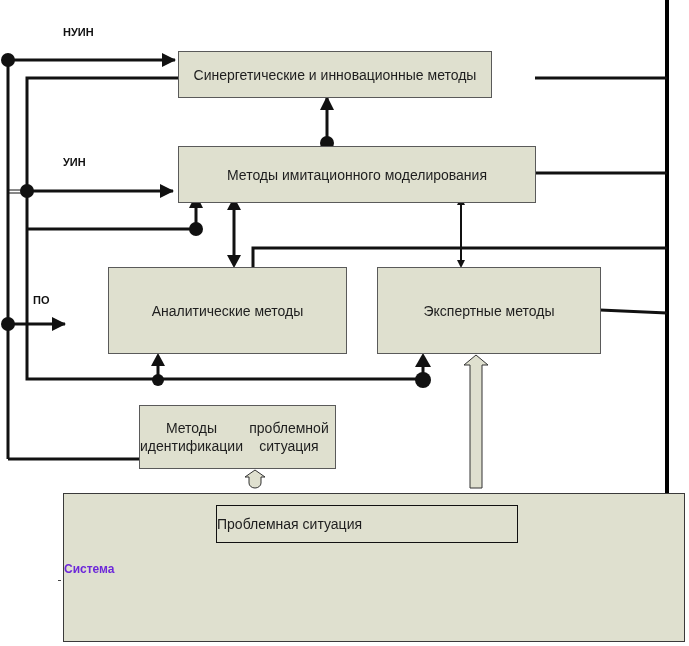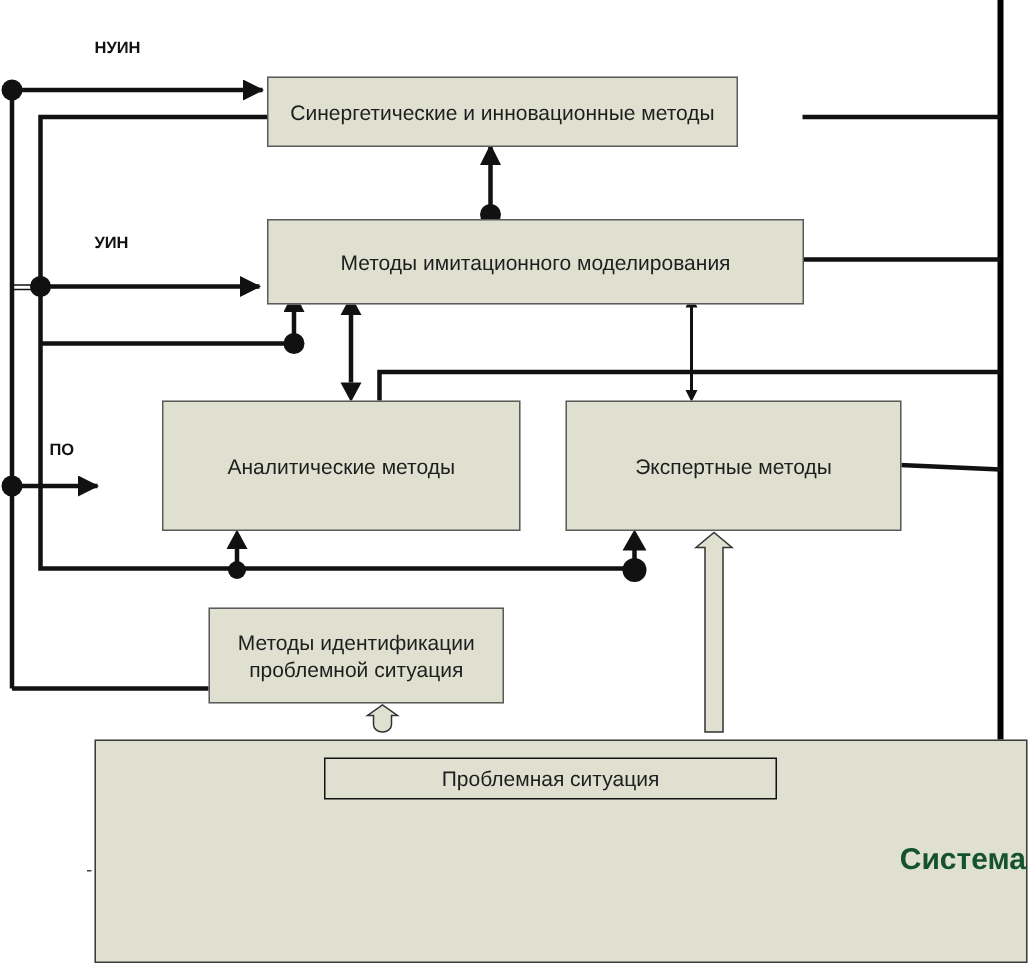--- a/index.html
+++ b/index.html
@@ -5,25 +5,25 @@
   html, body { margin: 0; padding: 0; background: #ffffff; }
   body { width: 689px; height: 646px; position: relative; overflow: hidden;
          font-family: "Liberation Sans", sans-serif; }
   svg.wires { position: absolute; left: 0; top: 0; width: 689px; height: 646px; }
   .box { position: absolute; background: #dfe0cf; border: 1px solid #5a5a5a;
          box-sizing: border-box; display: flex; align-items: center; justify-content: center;
          text-align: center; color: #1e1e1e; font-size: 14px; line-height: 18px; }
   .lbl { position: absolute; font-size: 11px; font-weight: bold; color: #111; }
   .system { position: absolute; left: 63px; top: 493px; width: 622px; height: 149px;
             background: #dfe0cf; border: 1px solid #3a3a3a; box-sizing: border-box; }
-  .problem { position: absolute; left: 152px; top: 11px; width: 302px; height: 28px;
+  .problem { position: absolute; left: 152px; top: 11px; width: 302px; height: 38px;
              border: 1px solid #111; box-sizing: border-box; display: flex; align-items: center;
-             justify-content: center; font-size: 14px; color: #1e1e1e; }
-  .system-title { position: absolute; left: 0; width: 100%; top: 68px; text-align: right;
-                  font-size: 20px; font-weight: bold; color: #14532d; }
+             justify-content: flex-start; font-size: 14px; color: #1e1e1e; }
+  .system-title { position: absolute; left: 0; width: 100%; top: 68px; text-align: left;
+                  font-size: 12px; font-weight: bold; color: #6d28d9; }
   .tick { position: absolute; left: 58px; top: 580px; width: 3px; height: 1px; background: #444; }
 </style>
 </head>
 <body>
 
 <svg class="wires" viewBox="0 0 689 646">
   <defs>
     <marker id="ah" markerWidth="8" markerHeight="8" refX="7" refY="4" orient="auto" markerUnits="userSpaceOnUse">
       <path d="M0,0 L8,4 L0,8 z" fill="#111"></path>
     </marker>
@@ -93,21 +93,21 @@
 </div>
 
 <div class="box" style="left:64px;top:267px;width:239px;height:87px;margin-left:44px;">
   <span>Аналитические методы</span>
 </div>
 
 <div class="box" style="left:377px;top:267px;width:224px;height:87px;text-align:center;">
   <span>Экспертные методы</span>
 </div>
 
-<div class="box" style="left:139px;top:405px;width:197px;height:64px;flex-direction:column;">
+<div class="box" style="left:139px;top:405px;width:197px;height:64px;">
   <span>Методы идентификации</span>
   <span>проблемной ситуация</span>
 </div>
 
 <div class="system">
   <div class="problem">
     <span>Проблемная ситуация</span>
   </div>
   <div class="system-title">Система</div>
 </div>

